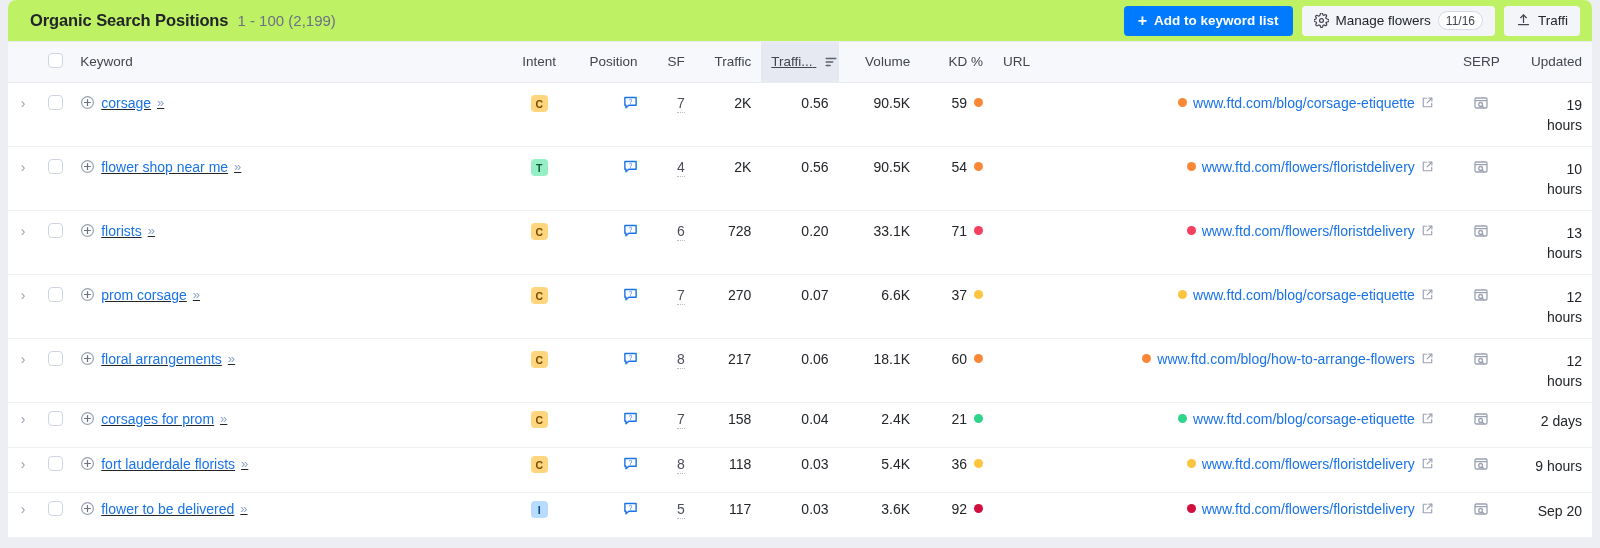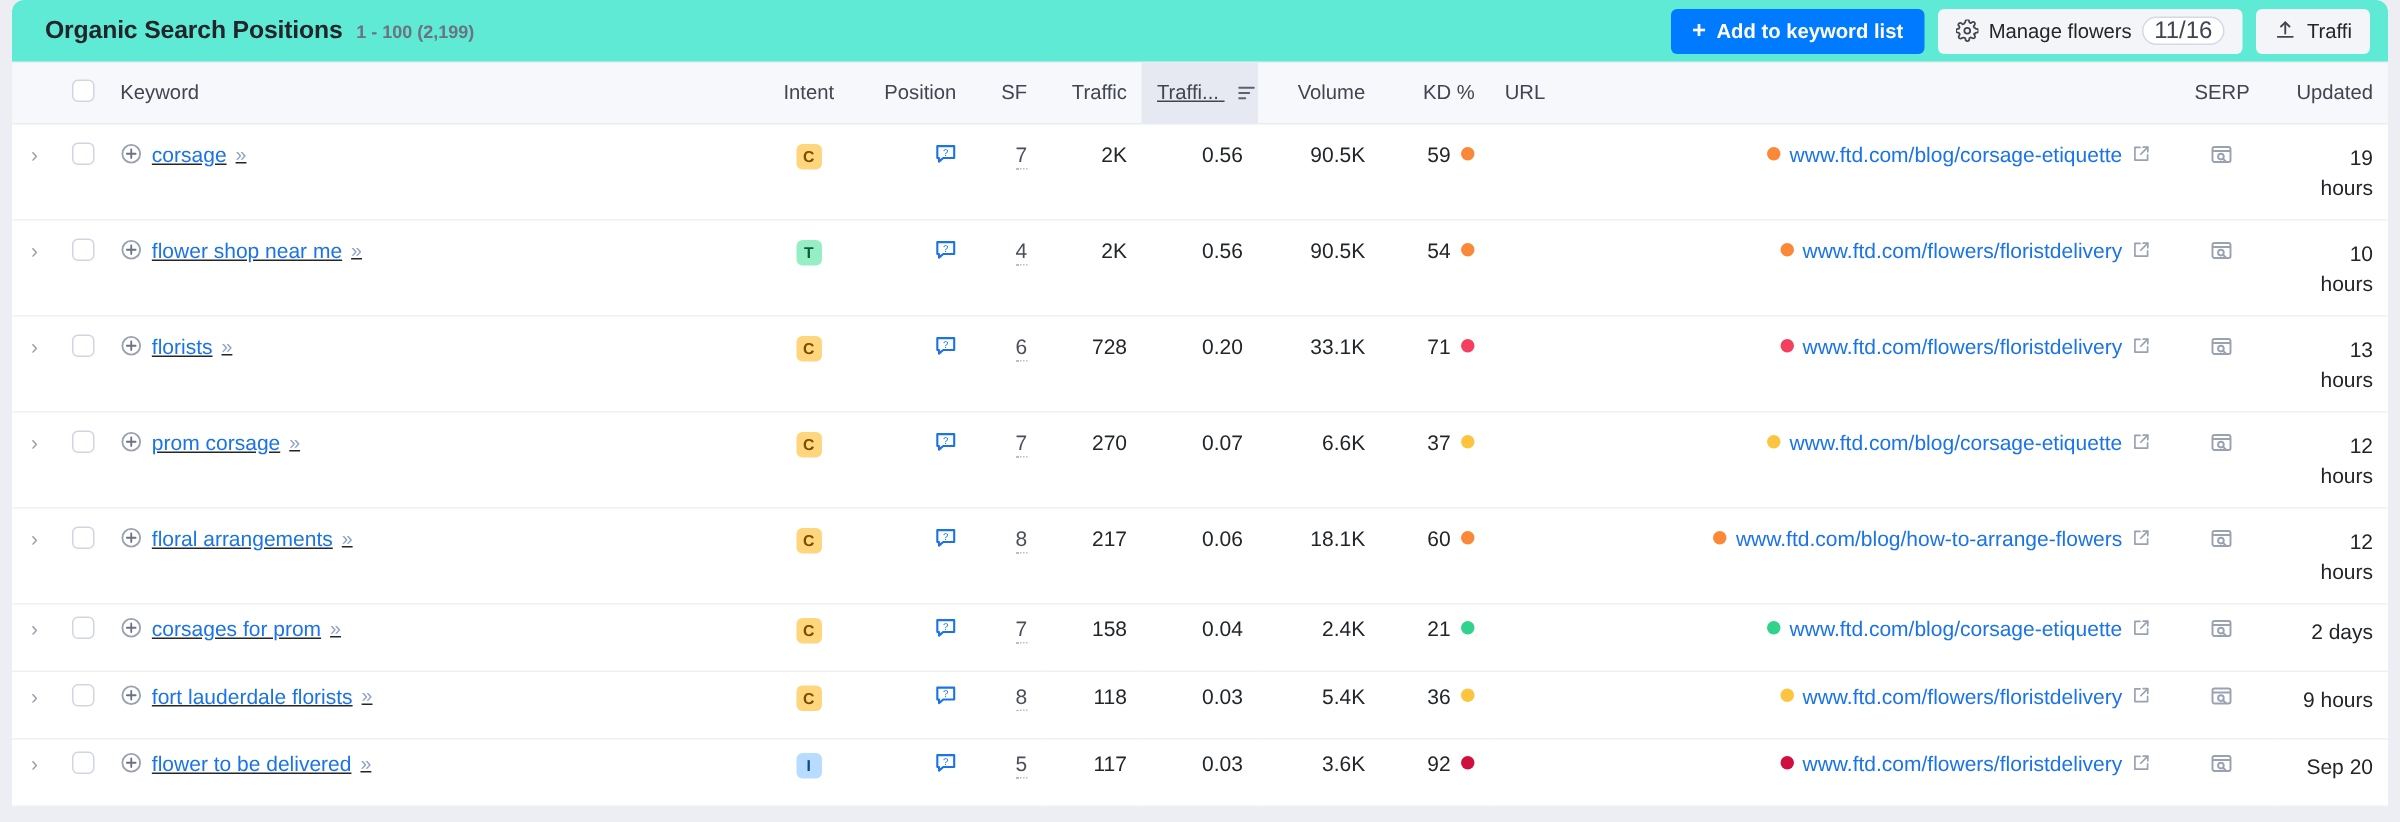--- a/index.html
+++ b/index.html
@@ -24,36 +24,36 @@
     border-radius: 8px 8px 0 0;
     overflow: hidden;
   }
 
   
   .topbar {
     height: 42px;
     display: flex;
     align-items: center;
     padding: 0 12px 0 22px;
-    background: #5eead4;
+    background: #bef264;
     border-bottom: 1px solid #ebedf2;
   }
   .title {
     font-size: 16.5px;
     font-weight: bold;
     color: #222529;
     letter-spacing: -0.1px;
     white-space: nowrap;
   }
   .title-range {
-    font-size: 12px;
+    font-size: 15px;
     color: #6c7183;
     margin-left: 9px;
     white-space: nowrap;
-    font-weight: bold;
+    font-weight: normal;
   }
   .topbar-spacer { flex: 1 1 auto; }
   .btn {
     display: inline-flex;
     align-items: center;
     gap: 7px;
     height: 30px;
     padding: 0 12px;
     border-radius: 4px;
     font-size: 13.5px;
@@ -78,21 +78,21 @@
   .pill {
     display: inline-flex;
     align-items: center;
     justify-content: center;
     height: 19px;
     min-width: 38px;
     padding: 0 7px;
     border: 1px solid #d5d9e3;
     border-radius: 10px;
     background: #ffffff;
-    font-size: 16px;
+    font-size: 12px;
     color: #42454f;
   }
   .ico { display: inline-flex; align-items: center; justify-content: center; }
 
   
   table.grid {
     width: 100%;
     border-collapse: collapse;
     table-layout: fixed;
   }

